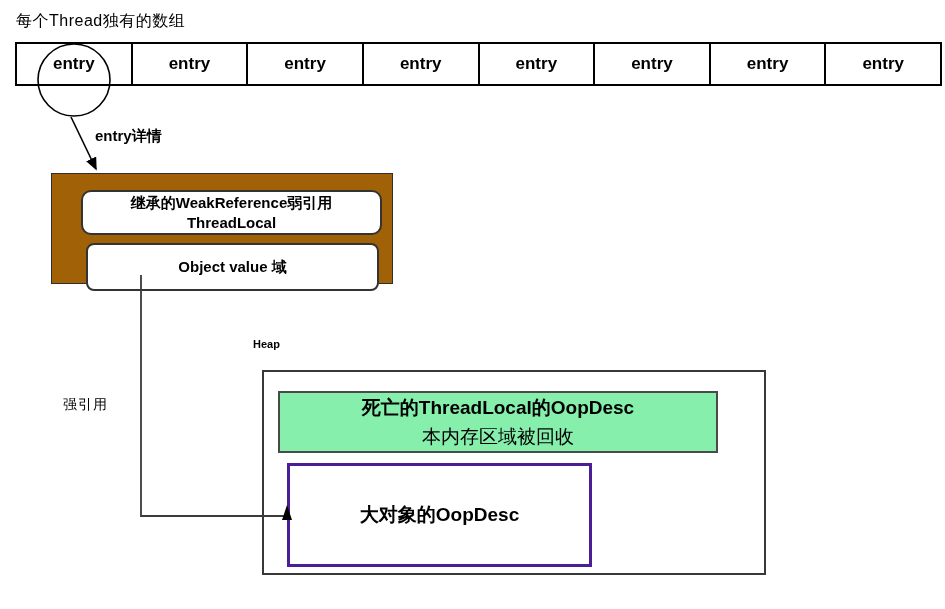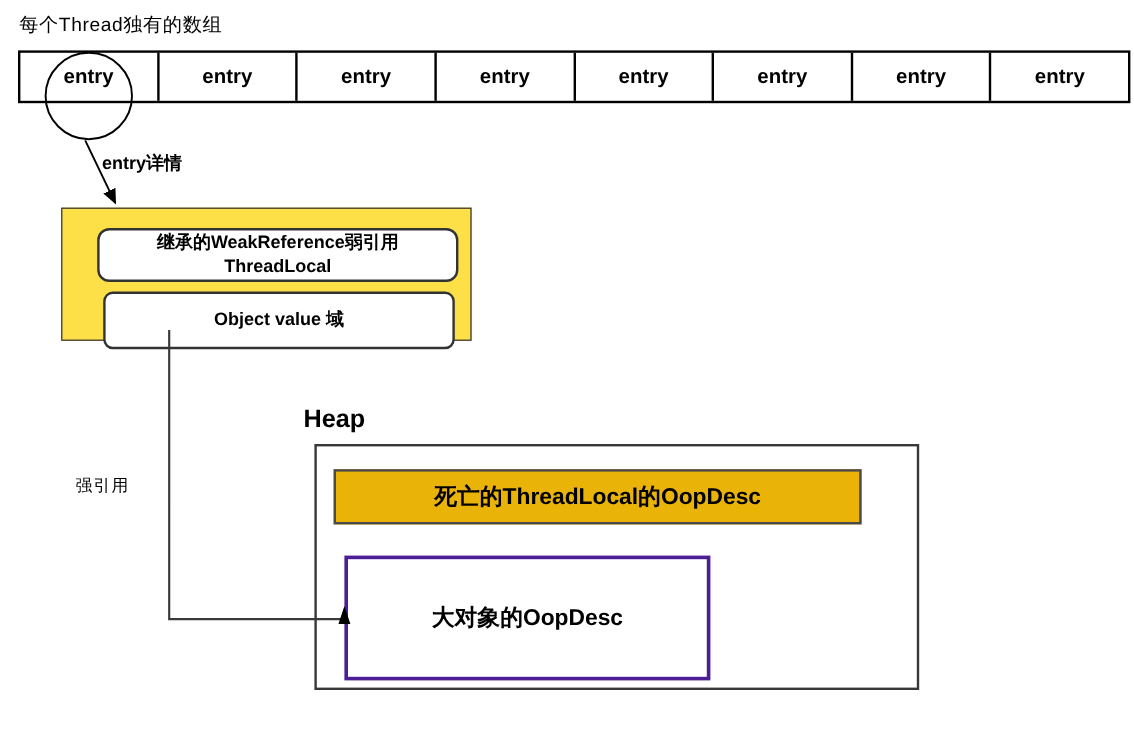--- a/index.html
+++ b/index.html
@@ -16,45 +16,45 @@
   .entry-array{
     left:15px;top:42px;width:927px;height:44px;
     border:2px solid #000;display:flex;
   }
   .entry-cell{
     flex:1;display:flex;align-items:center;justify-content:center;
     border-right:2px solid #000;font-size:17px;font-weight:bold;
   }
   .entry-cell:last-child{border-right:none;}
 
-  .callout-label{left:85px;top:127px;font-size:15px;font-weight:bold;}
+  .callout-label{left:95px;top:127px;font-size:15px;font-weight:bold;}
 
   .detail-box{
     left:51px;top:173px;width:342px;height:111px;
-    border:1.5px solid #2e2e2e;background:#fde047;
+    border:1.5px solid #2e2e2e;background:#a16207;
   }
   .round-box{
     position:absolute;box-sizing:border-box;border:2px solid #333;border-radius:10px;
     display:flex;flex-direction:column;align-items:center;justify-content:center;
     font-size:15px;font-weight:bold;text-align:center;line-height:20px;background:#fff;
   }
   .weak-box{left:29px;top:16px;width:301px;height:45px;}
   .value-box{left:34px;top:69px;width:293px;height:48px;border-radius:8px;}
 
   .strong-ref-label{left:63px;top:396px;font-size:14px;font-weight:400;letter-spacing:1px;}
 
-  .heap-label{left:253px;top:338px;font-size:21px;font-weight:bold;}
+  .heap-label{left:253px;top:338px;font-size:11px;font-weight:bold;}
   .heap-box{
     left:262px;top:370px;width:504px;height:205px;
     border:2px solid #383838;background:#fff;
   }
   .dead-box{
-    position:absolute;box-sizing:border-box;left:14px;top:19px;width:440px;height:46px;
+    position:absolute;box-sizing:border-box;left:14px;top:19px;width:440px;height:62px;
     border:2px solid #4a4a4a;display:flex;flex-direction:column;align-items:center;justify-content:center;
-    font-size:19px;line-height:29px;text-align:center;background:#eab308;
+    font-size:19px;line-height:29px;text-align:center;background:#86efac;
   }
   .dead-box .l1{font-weight:bold;}
   .dead-box .l2{font-weight:400;}
   .bigobj-box{
     position:absolute;box-sizing:border-box;left:23px;top:91px;width:305px;height:104px;
     border:3px solid #4c1d95;display:flex;align-items:center;justify-content:center;
     font-size:19px;font-weight:bold;text-align:left;background:#fff;
   }
 </style>
 </head>
@@ -85,20 +85,21 @@
     <div class="round-box value-box">Object value 域</div>
   </div>
 
   <div class="abs strong-ref-label">强引用</div>
 
   <div class="abs heap-label">Heap</div>
 
   <div class="abs heap-box">
     <div class="dead-box">
       <div class="l1">死亡的ThreadLocal的OopDesc</div>
+      <div class="l2">本内存区域被回收</div>
     </div>
     <div class="bigobj-box">大对象的OopDesc</div>
   </div>
 
   <svg class="overlay" width="945" height="609" viewBox="0 0 945 609">
     <defs>
       <marker id="arrowhead" markerWidth="9" markerHeight="8" refX="7" refY="3.5" orient="auto">
         <path d="M0,0 L8,3.5 L0,7 Z" fill="#000"></path>
       </marker>
     </defs>

